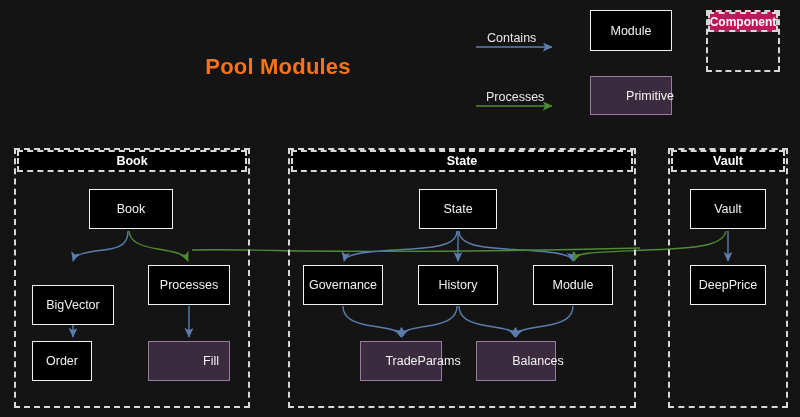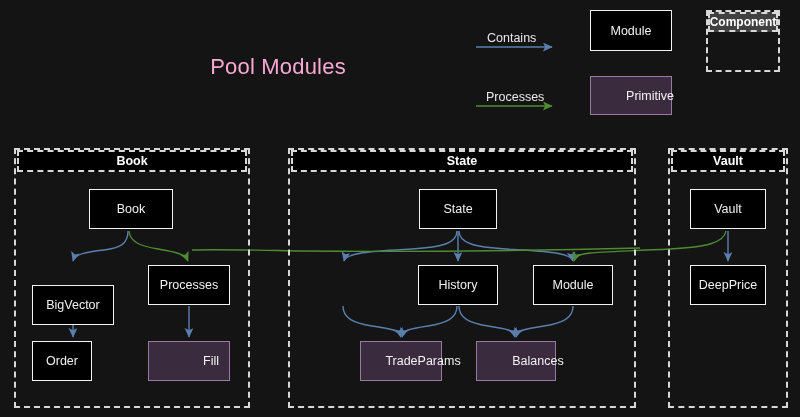--- a/index.html
+++ b/index.html
@@ -23,23 +23,23 @@
     height: 417px;
     pointer-events: none;
   }
   
   #diagram-title {
     position: absolute;
     left: 168px;
     top: 54px;
     width: 220px;
     text-align: center;
-    color: #f9a8d4;
+    color: #f97316;
     font-size: 22px;
-    font-weight: normal;
+    font-weight: bold;
     letter-spacing: .2px;
     white-space: nowrap;
   }
   
   .legend-label {
     position: absolute;
     color: #e8e8e8;
     font-size: 12.5px;
     white-space: nowrap;
   }
@@ -69,21 +69,21 @@
   #legend-component-box {
     position: absolute;
     left: 706px; top: 10px; width: 74px; height: 62px;
     border: 2px dashed #d8d8d8;
     box-sizing: border-box;
     background: transparent;
   }
   #legend-component-header {
     position: absolute;
     left: 708px; top: 12px; width: 70px; height: 20px;
-    background: #404040;
+    background: #be185d;
     border: 2px dashed #d8d8d8;
     box-sizing: border-box;
     display: flex;
     align-items: center;
     justify-content: center;
     color: #ffffff;
     font-size: 12px;
     font-weight: bold;
     white-space: nowrap;
     overflow: visible;
@@ -228,20 +228,21 @@
   <div class="group" id="group-vault"></div>
   <div class="group-header" id="group-vault-hd">Vault</div>
 
   <div class="node module" id="node-book">Book</div>
   <div class="node module" id="node-bigvector">BigVector</div>
   <div class="node module" id="node-orderinfo">Processes</div>
   <div class="node module" id="node-order">Order</div>
   <div class="node primitive" id="node-fill">Fill</div>
 
   <div class="node module" id="node-state">State</div>
+  <div class="node module" id="node-governance">Governance</div>
   <div class="node module" id="node-history">History</div>
   <div class="node module" id="node-account">Module</div>
   <div class="node primitive" id="node-tradeparams">TradeParams</div>
   <div class="node primitive" id="node-balances">Balances</div>
 
   <div class="node module" id="node-vault">Vault</div>
   <div class="node module" id="node-deepprice">DeepPrice</div>
 
 </div>
 

